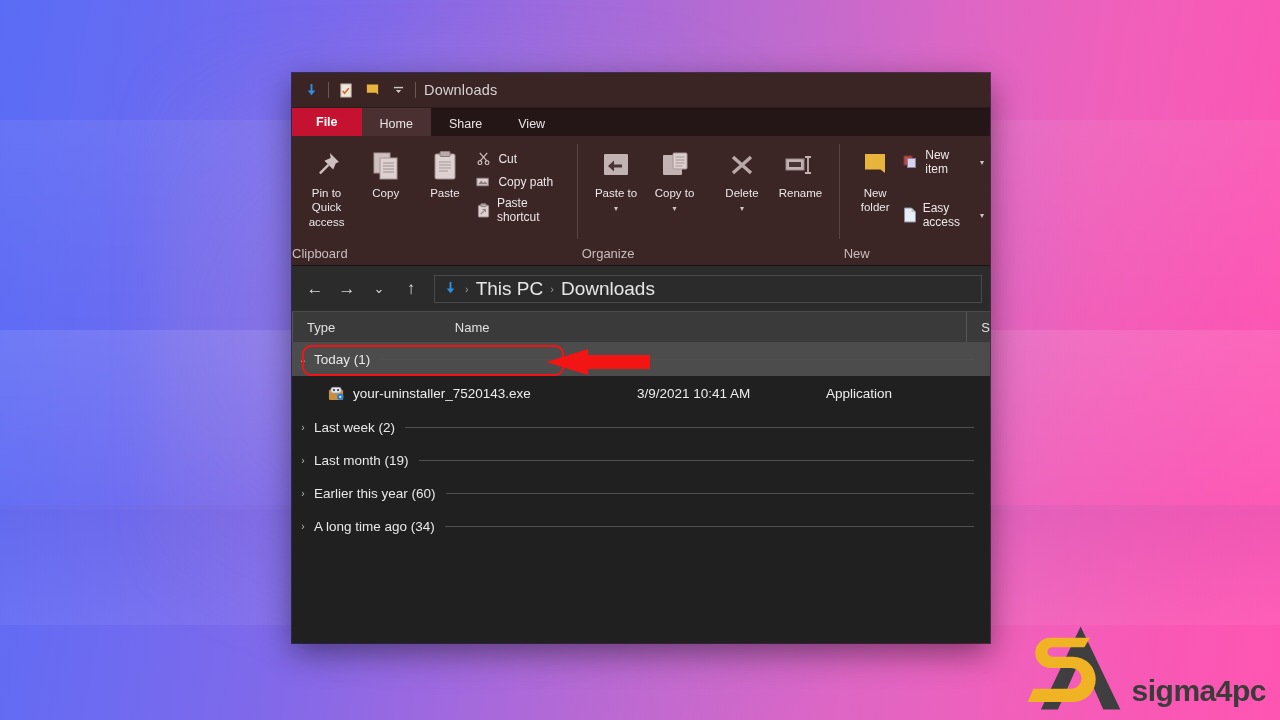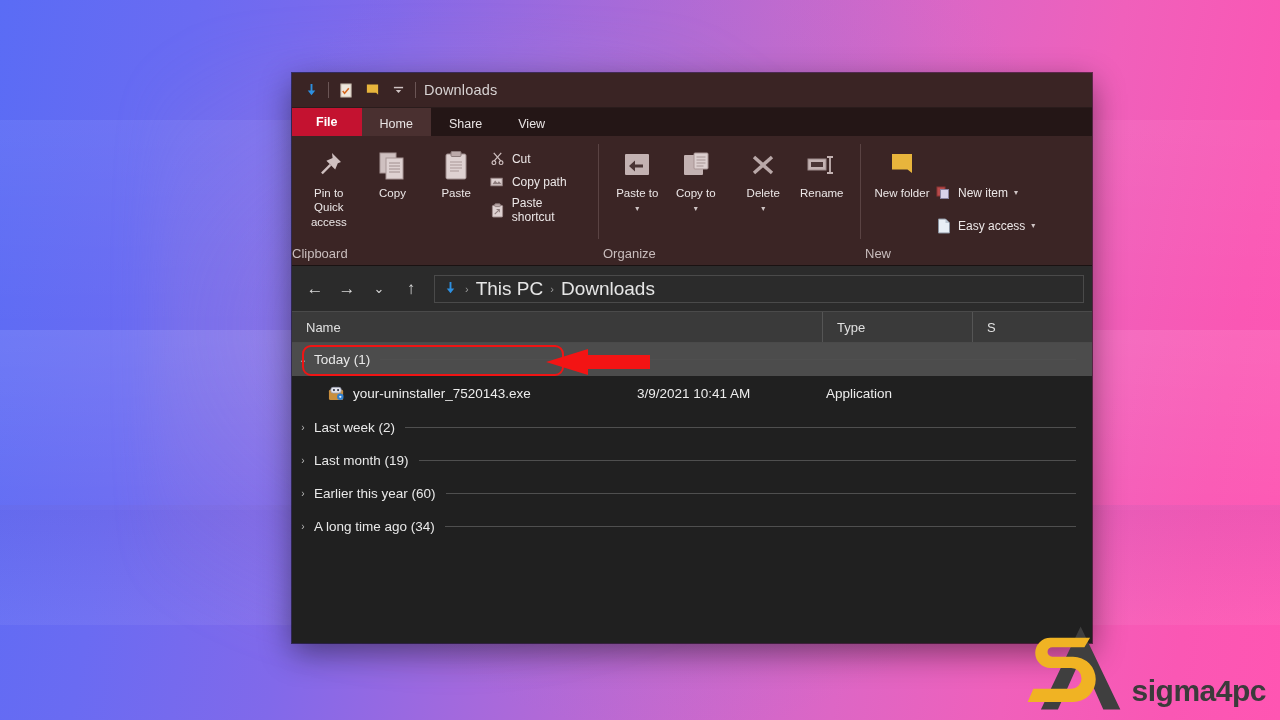--- a/index.html
+++ b/index.html
@@ -26,21 +26,21 @@
   .band2 { top:330px; height:180px; background:linear-gradient(180deg, rgba(255,255,255,0.10), rgba(255,255,255,0.02)); }
   .band3 { top:505px; height:120px; background:linear-gradient(180deg, rgba(120,90,180,0.10), rgba(255,255,255,0.05)); }
   .bg-soft {
     position:absolute; left:150px; top:40px; width:760px; height:640px;
     background:radial-gradient(ellipse at 40% 45%, rgba(170,140,215,0.40) 0%, rgba(170,140,215,0.0) 70%);
     filter:blur(20px); pointer-events:none;
   }
 
   
   .window {
-    position:absolute; left:292px; top:73px; width:800px; height:570px;
+    position:absolute; left:292px; top:73px; width:698px; height:570px;
     background:#ef4444; overflow:hidden;
     box-shadow:0 0 0 1px rgba(0,0,0,0.55), 0 10px 30px rgba(0,0,0,0.45);
   }
 
   
   .titlebar {
     height:35px; background:#3a2424; display:flex; align-items:center; padding:0 10px; gap:8px;
     border-bottom:1px solid #2a1c1c;
   }
   .qa-icon { width:18px; height:18px; display:flex; align-items:center; justify-content:center; }
@@ -290,21 +290,21 @@
     <div class="rgroup" style="flex:1;">
       <div class="rgroup-body">
         <div class="bigbtn">
           <span class="ic">
             <svg width="30" height="32" viewBox="0 0 30 32">
               <path d="M5 4h20v19l-4.5-3.6H5z" fill="#e8b53c"></path>
             </svg>
           </span>
           <span>New folder</span>
         </div>
-        <div class="smallcol" style="padding-top:4px;gap:16px;margin-top:36px;">
+        <div class="smallcol" style="padding-top:4px;gap:25px;">
           <div class="smallbtn">
             <span class="ic">
               <svg width="16" height="16" viewBox="0 0 16 16">
                 <rect x="1" y="2" width="8" height="9" fill="#b84a4a" stroke="#8c3535"></rect>
                 <rect x="4.5" y="4.5" width="8" height="9" fill="#d9d2ea" stroke="#8a83a0"></rect>
               </svg>
             </span>
             <span>New item</span>
             <span class="caret">▾</span>
           </div>
@@ -336,22 +336,22 @@
           </svg>
       </span>
       <span class="crumb-sep">›</span>
       <span class="crumb">This PC</span>
       <span class="crumb-sep">›</span>
       <span class="crumb">Downloads</span>
     </div>
   </div>
 
   <div class="colhead">
+    <div class="ch type">Type</div>
     <div class="ch name">Name</div>
-    <div class="ch type">Type</div>
     <div class="ch size">S</div>
   </div>
 
   <div class="filelist">
 
     <div class="grow today">
       <span class="chev">⌄</span>
       <span class="glabel">Today (1)</span>
       <span class="gline"></span>
     </div>

